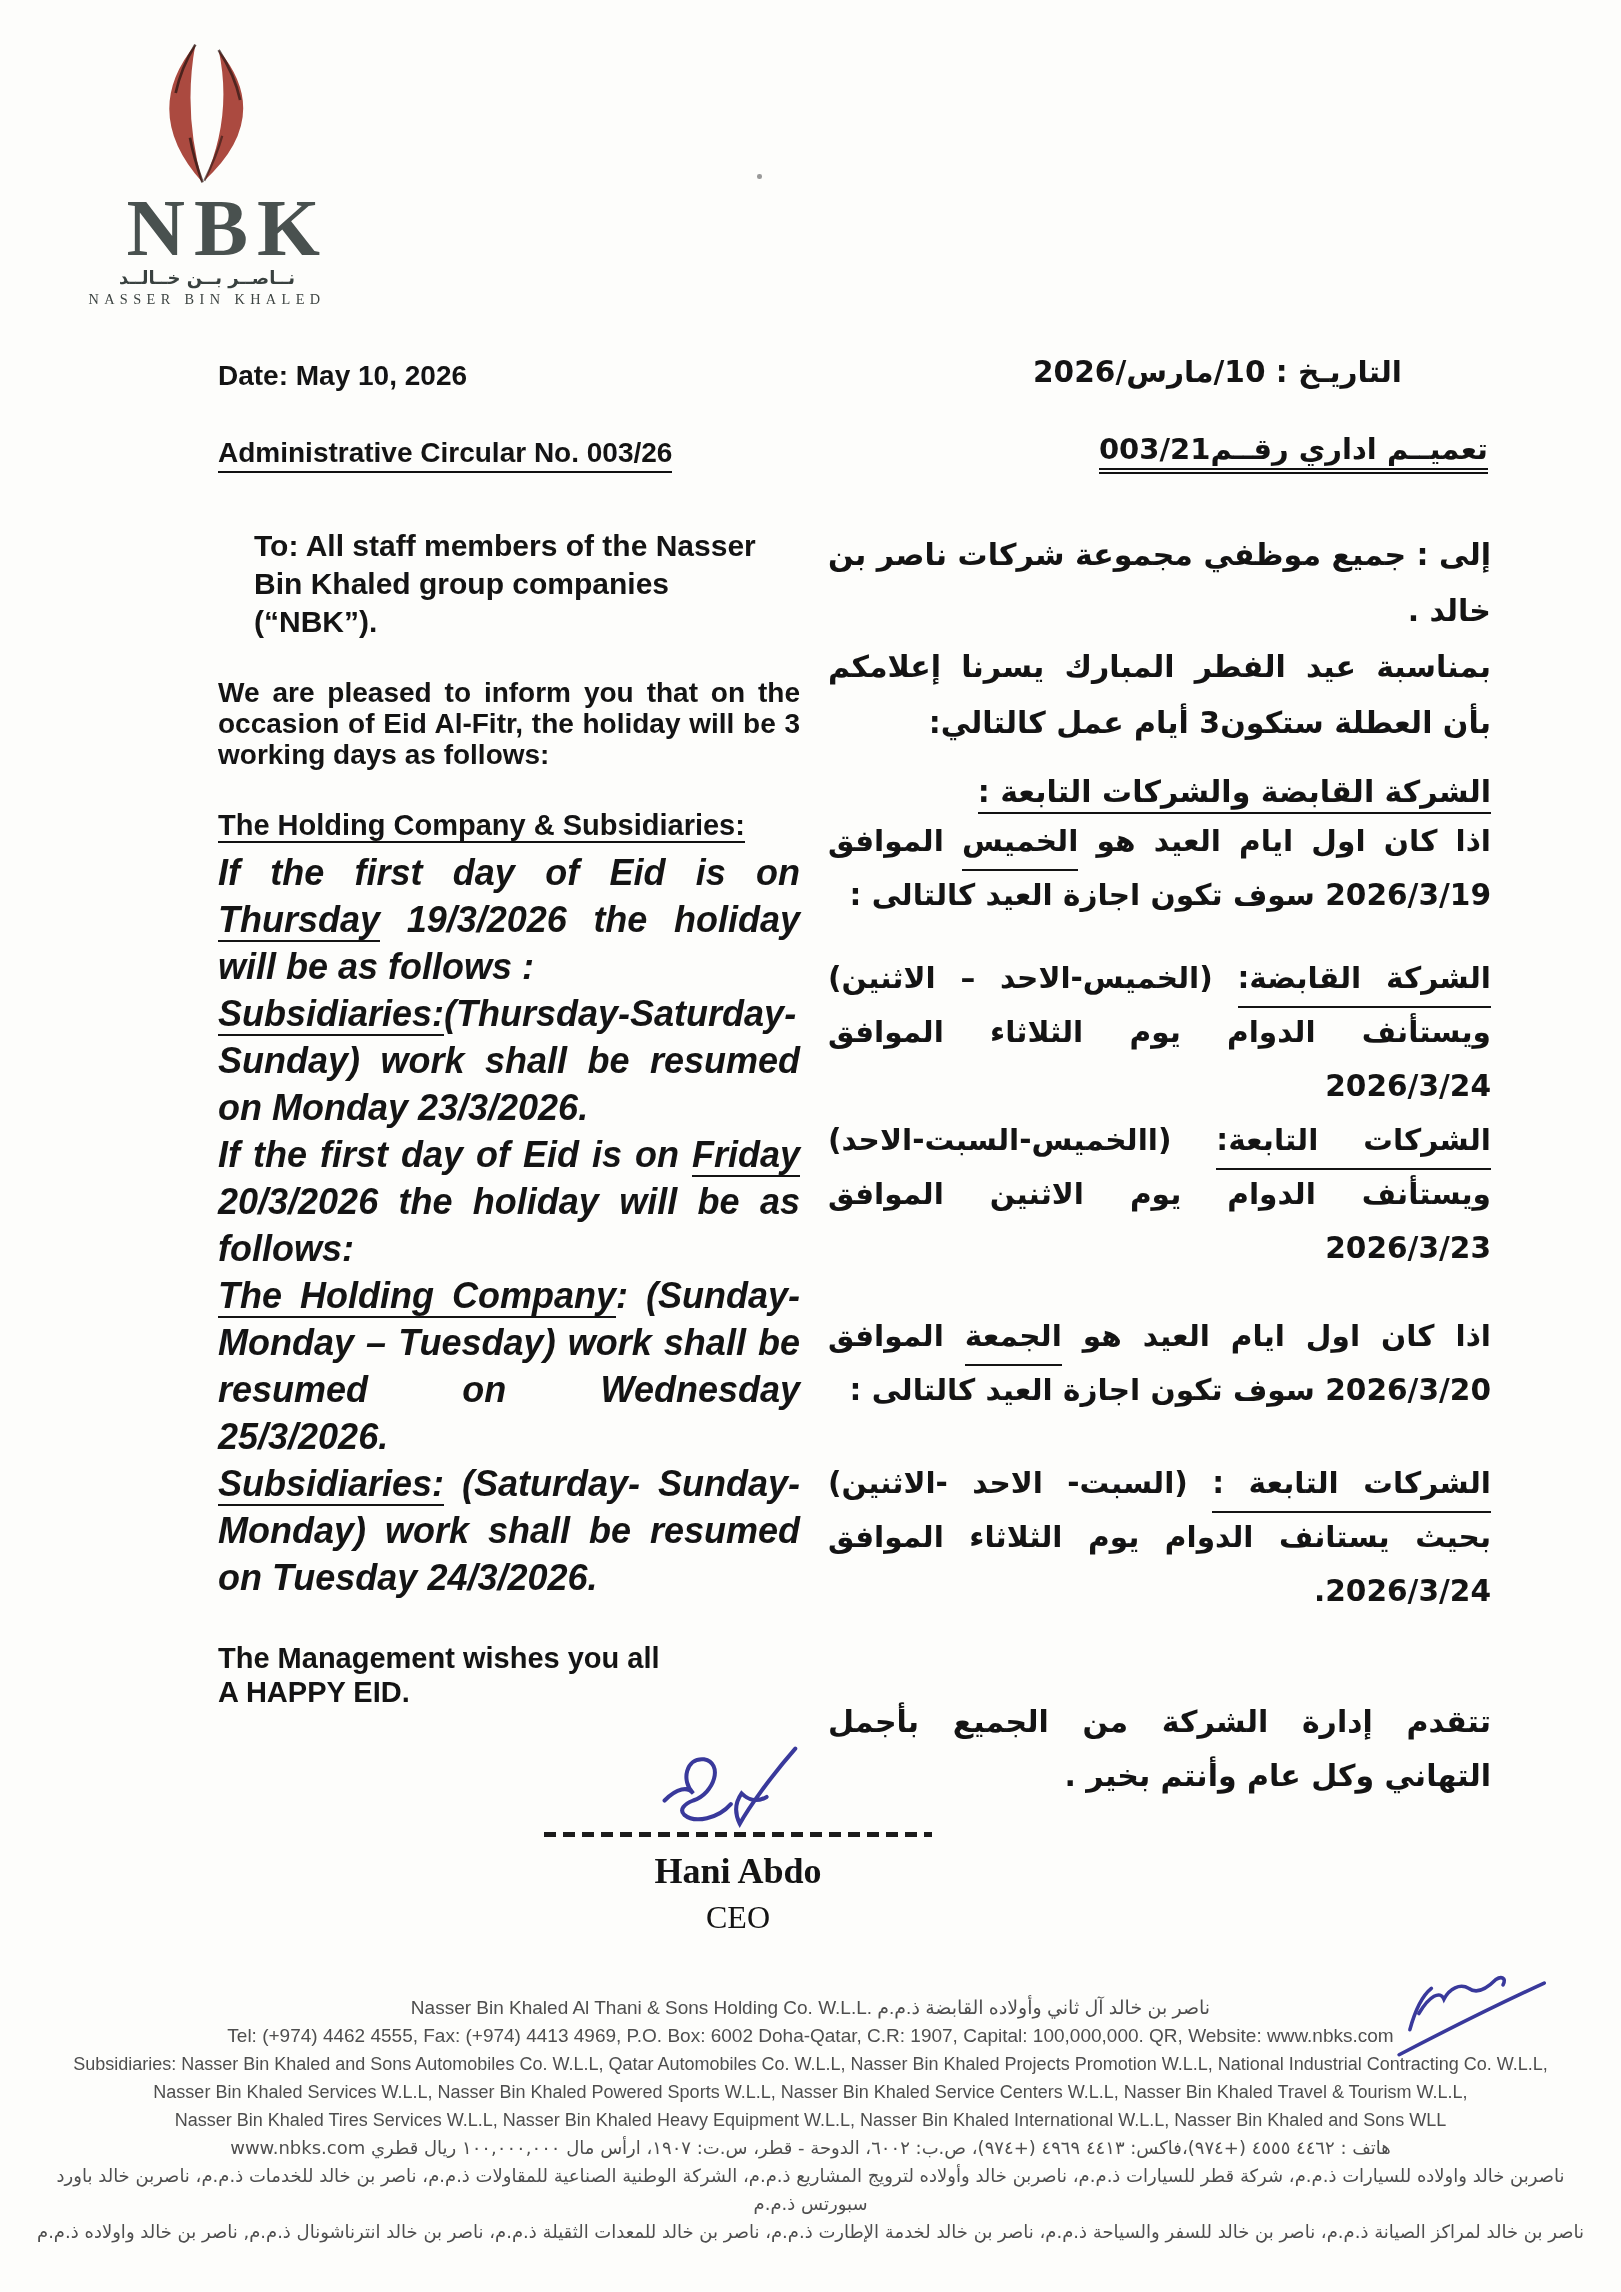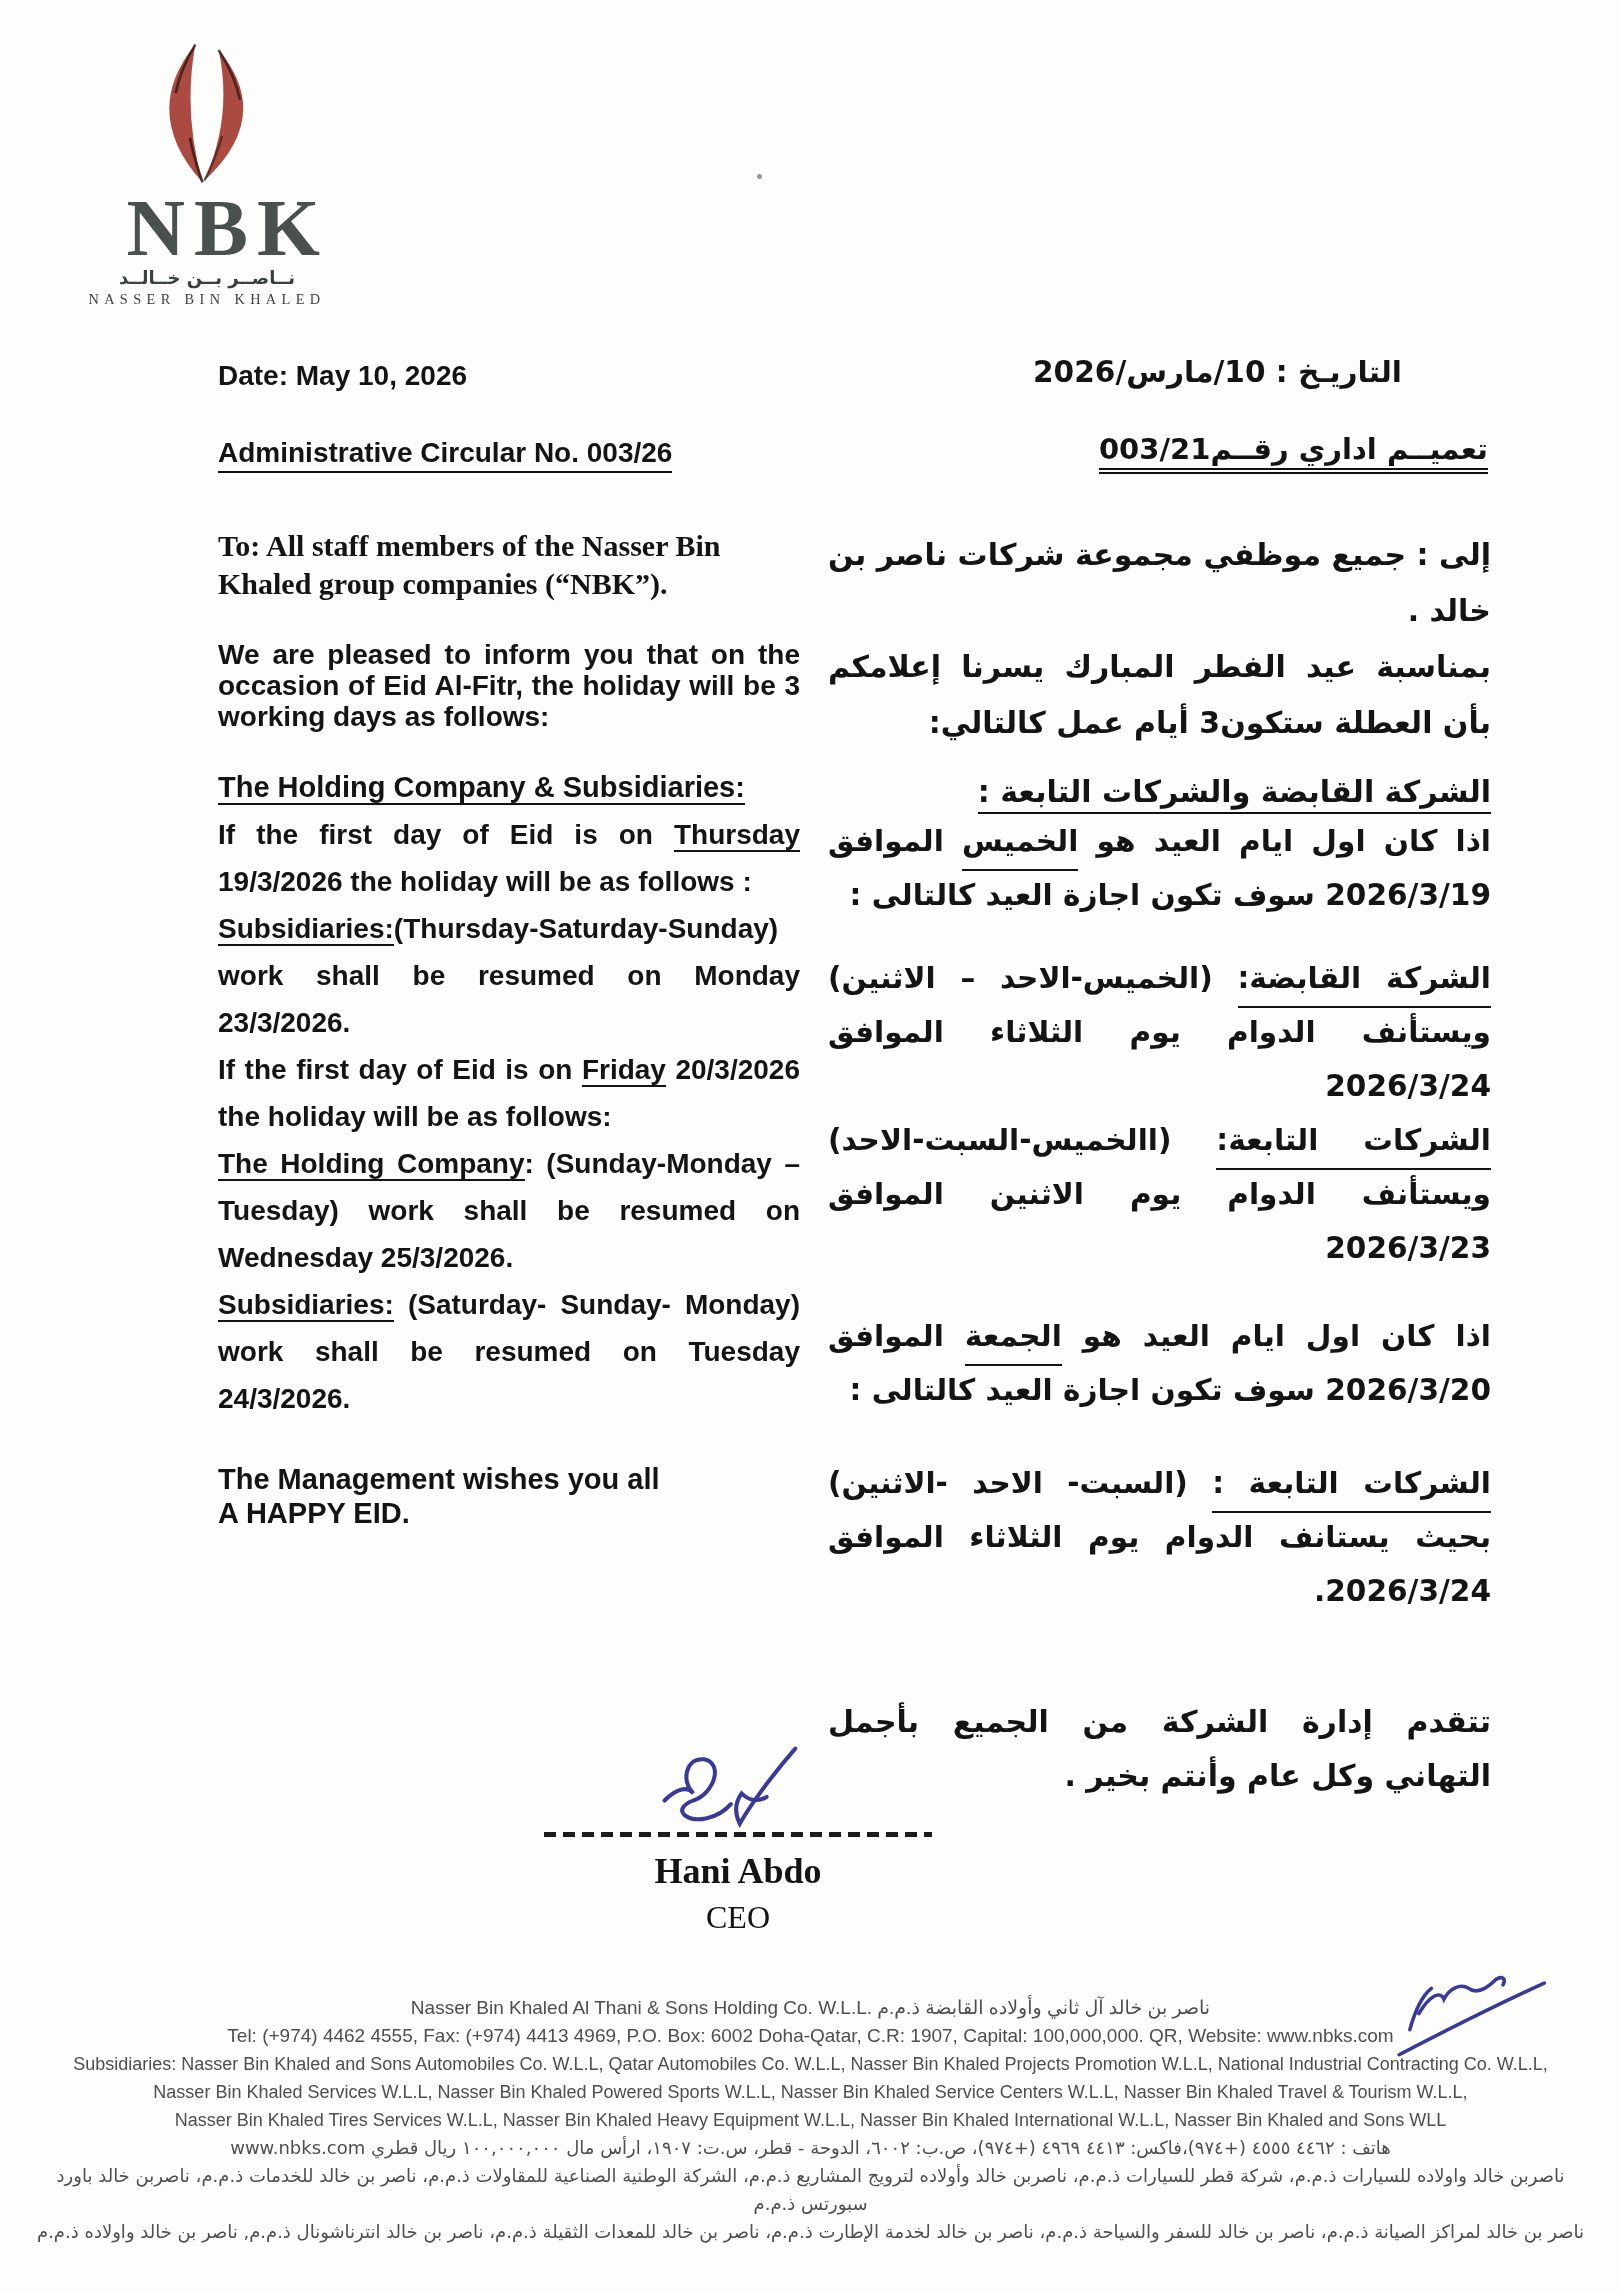--- a/index.html
+++ b/index.html
@@ -39,27 +39,27 @@
   .date-ar{right:219px;top:355px;font-family:"DejaVu Sans",sans-serif;font-size:29.6px;font-weight:700;direction:rtl;}
   .circ-en{left:218px;top:437px;font-size:28px;font-weight:700;}
   .circ-en span{border-bottom:2.7px solid #111;padding-bottom:2.7px;}
   .circ-ar{right:133px;top:432px;font-family:"DejaVu Sans",sans-serif;font-size:29px;font-weight:700;direction:rtl;}
   .circ-ar span{border-bottom:6.3px double #111;padding-bottom:1.8px;}
 
   
   .col-en{left:218px;top:527px;width:582px;}
   .col-en .u{border-bottom:2.7px solid currentColor;}
   .e-to{
-    font-family:Liberation Serif, serif;font-weight:700;
-    font-size:30px;line-height:38px;margin-bottom:36px;
+    font-family:Liberation Sans, sans-serif;font-weight:700;
+    font-size:30px;line-height:38px;margin-bottom:36px;margin-left:36px;
   }
   .e-intro{font-size:28px;line-height:31px;font-weight:700;text-align:justify;margin-bottom:32px;}
   .e-h1{font-size:29px;line-height:47px;font-weight:700;}
   .e-h1 span{border-bottom:2.7px solid #111;}
-  .e-p{font-size:28px;line-height:47px;font-weight:700;text-align:justify;}
+  .e-p{font-size:36px;line-height:47px;font-weight:700;text-align:justify;font-style:italic;}
   .e-gap{margin-top:50px;}
   .e-closing{margin-top:40px;font-size:29px;line-height:34px;font-weight:700;}
 
   
   .col-ar{left:828px;top:527px;width:663px;direction:rtl;font-family:"DejaVu Sans",sans-serif;font-weight:700;}
   .col-ar .u{border-bottom:2.7px solid currentColor;padding-bottom:11px;}
   .a-p{font-size:30px;line-height:56px;text-align:justify;}
   .a-body{font-size:29.6px;line-height:54px;text-align:justify;}
   .a-h1{font-size:30px;line-height:45px;margin-top:18px;}
   .a-h1 span{border-bottom:2.7px solid #111;padding-bottom:2.7px;}

